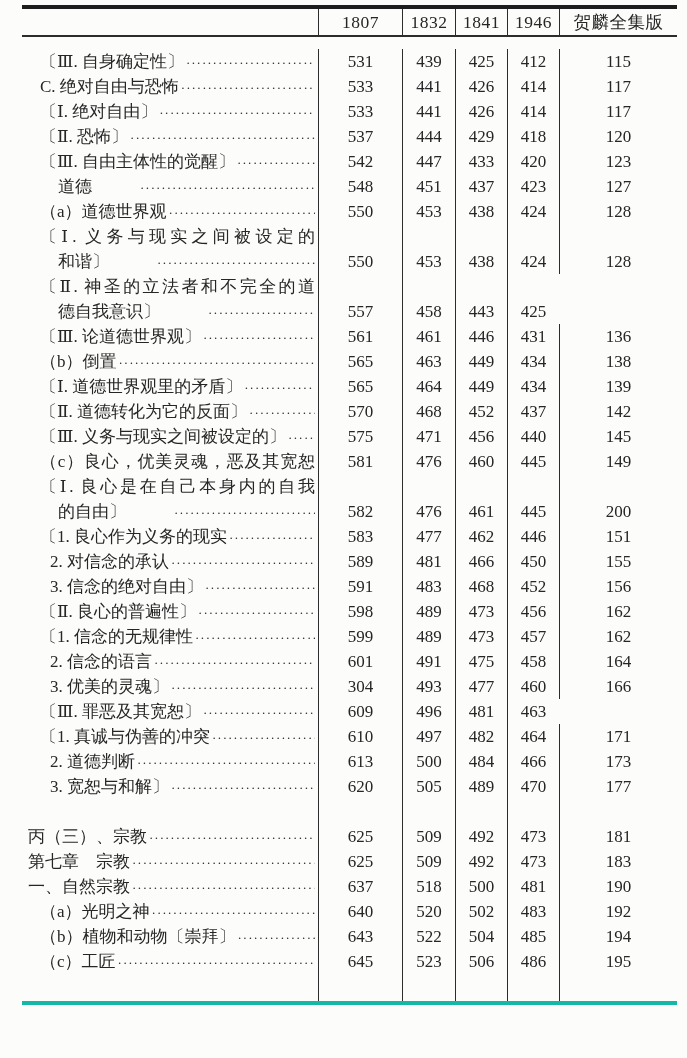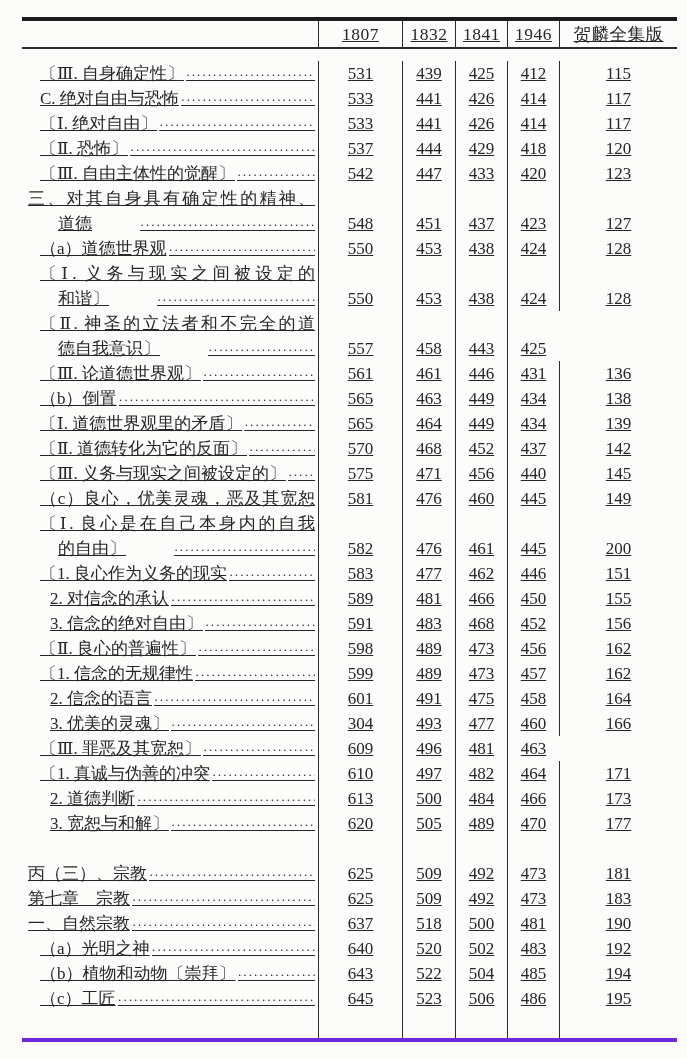--- a/index.html
+++ b/index.html
@@ -11,25 +11,24 @@
   body{
     width:687px;height:1058px;
     background:var(--bg);
     font-family:"Liberation Serif","DejaVu Serif",serif;
     color:var(--txt);
     position:relative;
     overflow:hidden;
   }
   .booktable{
     position:absolute;
-    left:22px;top:17px;
+    left:22px;top:5px;
     width:655px;
     border-top:4px solid #1d1d1d;
-    border-bottom:4px solid #6d28d9;
-    text-decoration:underline;
+    border-bottom:4px solid #14b8a6;
   }
   .row,.header-row{
     display:grid;
     grid-template-columns:296px 84px 53px 52px 52px 118px;
   }
   .cell{border-left:1.5px solid var(--line);}
   .cell:first-child{border-left:none;}
   .header-row{
     height:28px;
     border-bottom:2px solid var(--line);
@@ -205,21 +204,20 @@
         </div>
         <div class="cell num-cell">
           <span>420</span>
         </div>
         <div class="cell num-cell">
           <span>123</span>
         </div>
       </div>
       <div class="row">
         <div class="cell entry-cell">
-          <div class="line ind0 justify"><span>三、对其自身具有确定性的精神、</span></div>
           <div class="line ind3">
             <span>道德</span>
             <div class="leader">··························································································</div>
           </div>
         </div>
         <div class="cell num-cell">
           <span>548</span>
         </div>
         <div class="cell num-cell">
           <span>451</span>

